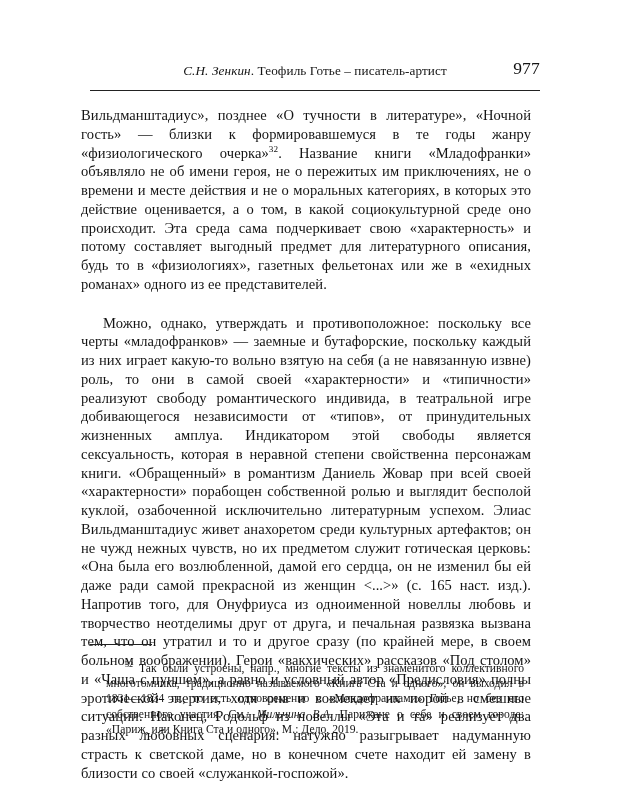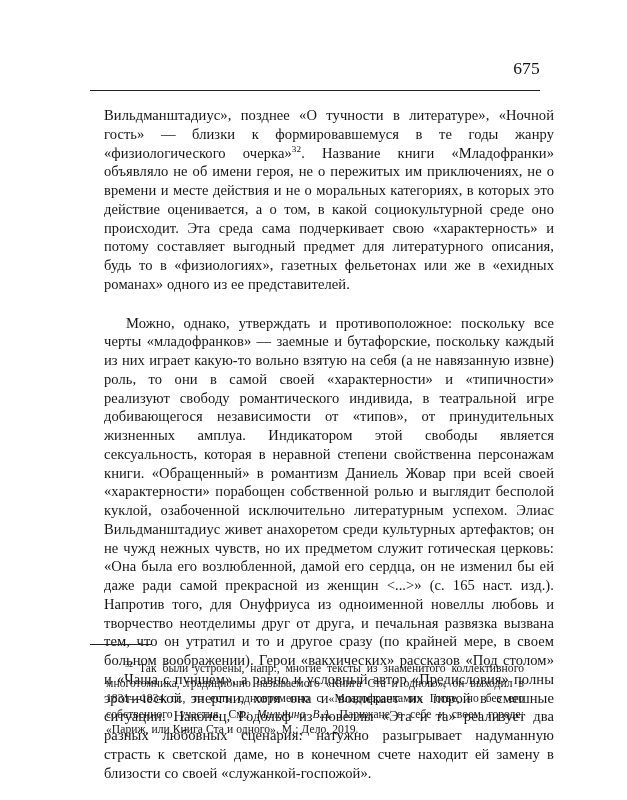--- a/index.html
+++ b/index.html
@@ -51,21 +51,21 @@
     left: 90px;
     top: 90px;
     width: 450px;
     height: 1px;
     background: #222222;
   }
 
   
   .body-col {
     position: absolute;
-    left: 104px;
+    left: 81px;
     top: 106px;
     width: 450px;
   }
   p.para {
     margin: 0;
     font-size: 14.55px;
     line-height: 18.75px;
     text-align: justify;
     text-justify: inter-word;
     letter-spacing: 0.005em;
@@ -111,22 +111,25 @@
   }
   p.footnote .src-author {
     font-style: italic;
   }
 </style>
 </head>
 <body>
 
 <div class="page">
 
+  <div class="running-head">
+    <div class="running-head-text"><span class="author">С.Н. Зенкин</span><span>. Теофиль Готье – писатель-артист</span></div>
+  </div>
 
-  <div class="folio">675</div>
+  <div class="folio">977</div>
 
   <div class="head-rule"></div>
 
   <div class="body-col">
 
     <p class="para"><span>Вильдманштадиус», позднее «О тучности в литературе», «Ночной гость» — близки к формировавшемуся в те годы жанру «физиологического очерка»</span><sup class="fn-ref">32</sup><span>. Название книги «Младофранки» объявляло не об имени героя, не о пережитых им приключениях, не о времени и месте действия и не о моральных категориях, в которых это действие оценивается, а о том, в какой социокультурной среде оно происходит. Эта среда сама подчеркивает свою «характерность» и потому составляет выгодный предмет для литературного описания, будь то в «физиологиях», газетных фельетонах или же в «ехидных романах» одного из ее представителей.</span></p>
 
     <p class="para indent">Можно, однако, утверждать и противоположное: поскольку все черты «младофранков» — заемные и бутафорские, поскольку каждый из них играет какую-то вольно взятую на себя (а не навязанную извне) роль, то они в самой своей «характерности» и «типичности» реализуют свободу романтического индивида, в театральной игре добивающегося независимости от «типов», от принудительных жизненных амплуа. Индикатором этой свободы является сексуальность, которая в неравной степени свойственна персонажам книги. «Обращенный» в романтизм Даниель Жовар при всей своей «характерности» порабощен собственной ролью и выглядит бесполой куклой, озабоченной исключительно литературным успехом. Элиас Вильдманштадиус живет анахоретом среди культурных артефактов; он не чужд нежных чувств, но их предметом служит готическая церковь: «Она была его возлюбленной, дамой его сердца, он не изменил бы ей даже ради самой прекрасной из женщин &lt;...&gt;» (с. 165 наст. изд.). Напротив того, для Онуфриуса из одноименной новеллы любовь и творчество неотделимы друг от друга, и печальная развязка вызвана тем, что он утратил и то и другое сразу (по крайней мере, в своем больном воображении). Герои «вакхических» рассказов «Под столом» и «Чаша с пуншем», а равно и условный автор «Предисловия» полны эротической энергии, хотя она и вовлекает их порой в смешные ситуации. Наконец, Родольф из новеллы «Эта и та» реализует два разных любовных сценария: натужно разыгрывает надуманную страсть к светской даме, но в конечном счете находит ей замену в близости со своей «служанкой-госпожой».</p>
 
   </div>

